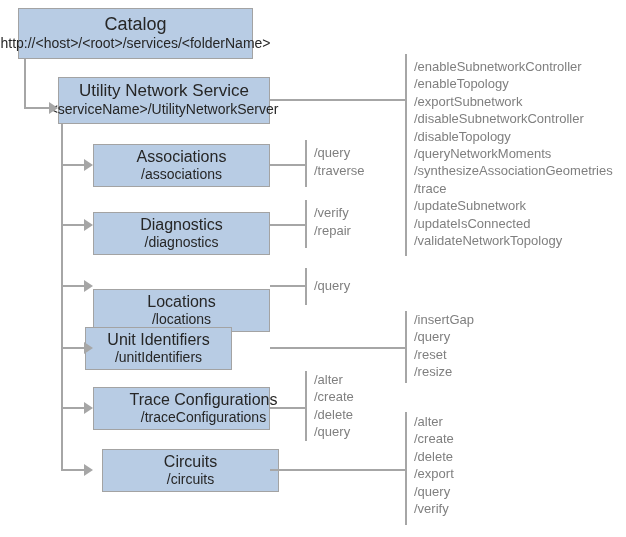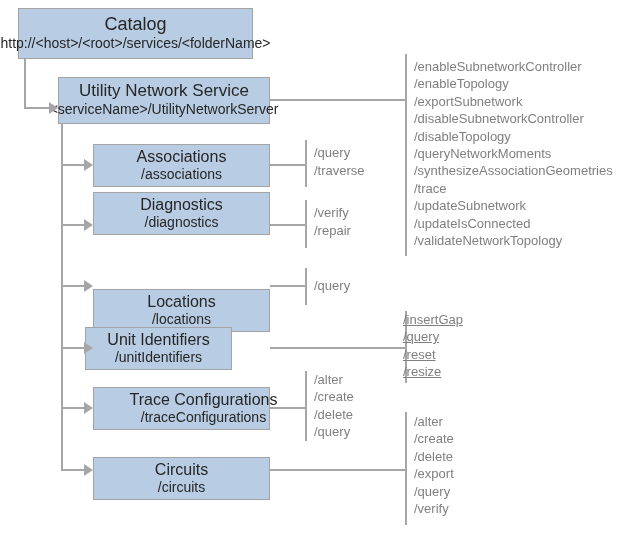--- a/index.html
+++ b/index.html
@@ -22,25 +22,25 @@
     display:flex;flex-direction:column;align-items:center;justify-content:center;
     color:var(--node-text);text-align:center;
   }
   .node-title{font-size:16px;line-height:1.1;white-space:nowrap;}
   .node-subtitle{font-size:14px;line-height:1.25;white-space:nowrap;}
   #node-catalog{left:10px;top:8px;width:235px;height:51px;margin-left:8px;}
   #node-catalog .node-title{font-size:18px;}
   #node-uns{left:58px;top:77px;width:212px;height:47px;}
   #node-uns .node-title{font-size:17px;}
   #node-associations{left:93px;top:144px;width:177px;height:43px;}
-  #node-diagnostics{left:93px;top:192px;width:177px;height:43px;}
+  #node-diagnostics{left:93px;top:212px;width:177px;height:43px;}
   #node-locations{left:93px;top:265px;width:177px;height:43px;margin-top:24px;}
   #node-unit-identifiers{left:85px;top:327px;width:147px;height:43px;}
   #node-trace-configurations{left:93px;top:387px;width:177px;height:43px;padding-left:44px;}
-  #node-circuits{left:93px;top:449px;width:177px;height:43px;margin-top:8px;}
+  #node-circuits{left:102px;top:449px;width:177px;height:43px;}
 
   .vline{position:absolute;width:2px;background:var(--line);}
   .hline{position:absolute;height:2px;background:var(--line);}
   .arrow{position:absolute;width:0;height:0;
     border-top:6px solid transparent;border-bottom:6px solid transparent;
     border-left:9px solid var(--line);}
 
   
   #c-cat-v{left:24px;top:59px;height:50px;}
   #c-cat-h{left:24px;top:107px;width:25px;}
@@ -76,21 +76,21 @@
   #t-tc{left:305px;top:371px;height:70px;}
   #c-circ-r{left:270px;top:469px;width:135px;}
   #t-circ{left:405px;top:412px;height:113px;}
 
   .ops{position:absolute;color:var(--operation-text);font-size:13px;
        line-height:17.4px;white-space:nowrap;}
   #ops-uns{left:414px;top:58px;}
   #ops-assoc{left:314px;top:144px;line-height:18px;}
   #ops-diag{left:314px;top:204px;line-height:18px;}
   #ops-loc{left:314px;top:277px;}
-  #ops-ui{left:403px;top:311px;text-decoration:underline;}
+  #ops-ui{left:414px;top:311px;}
   #ops-tc{left:314px;top:371px;}
   #ops-circ{left:414px;top:413px;}
 </style>
 </head>
 <body>
 
 <div class="diagram">
 
   <div class="node" id="node-catalog">
     <div class="node-title">Catalog</div>

